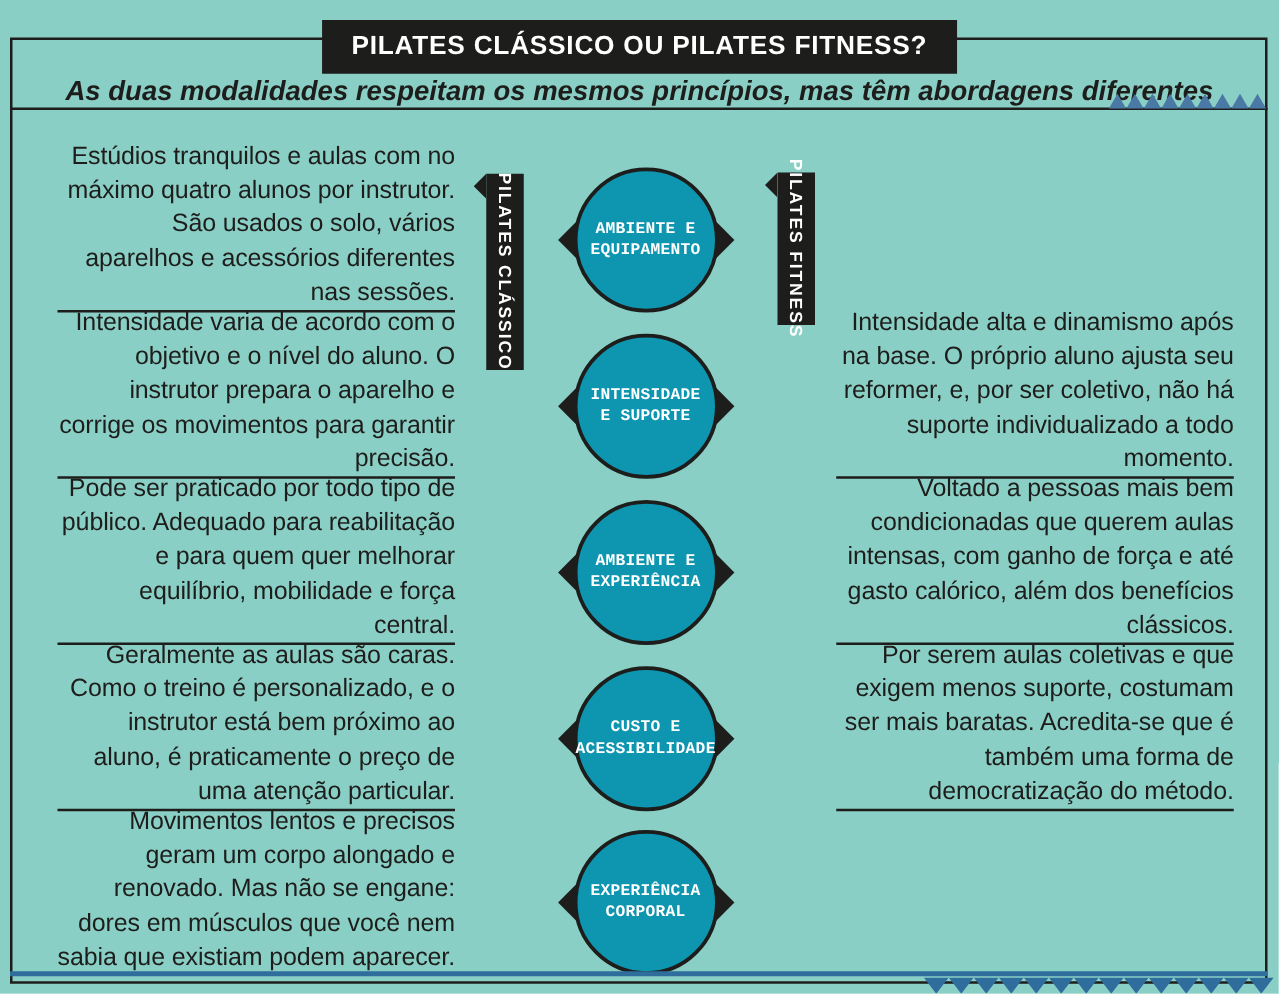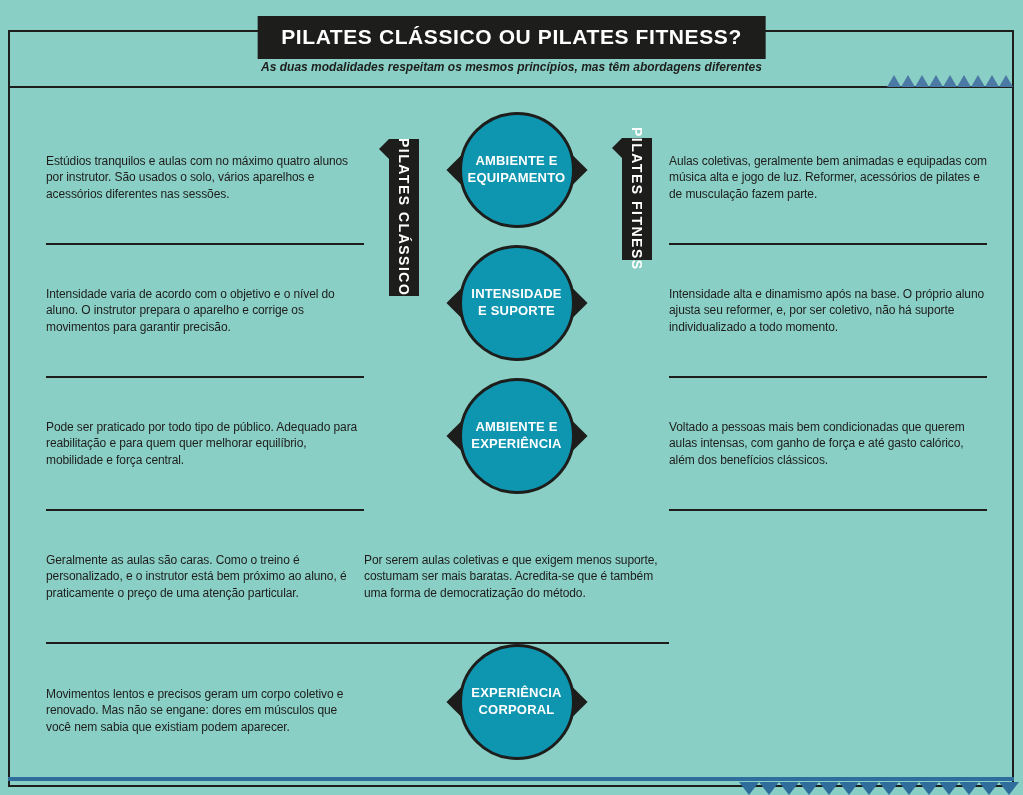--- a/index.html
+++ b/index.html
@@ -16,34 +16,34 @@
     border: 2.5px solid var(--ink, #1d1d1b); pointer-events: none; z-index: 3;
   }
   .title-box {
     position: absolute; top: 16px; left: 50%; transform: translateX(-50%);
     background: var(--ink, #1d1d1b); color: #fff;
     font-size: 21px; font-weight: bold; letter-spacing: 0.6px;
     padding: 9px 24px 10px; white-space: nowrap; z-index: 5;
   }
   .subtitle {
     position: absolute; top: 60px; left: 0; right: 0; text-align: center;
-    font-size: 12px; font-style: italic; font-weight: bold; z-index: 4;
+    font-size: 22px; font-style: italic; font-weight: bold; z-index: 4;
   }
   .top-rule {
     position: absolute; top: 86px; left: 8px; right: 9px;
     border-top: 2.5px solid var(--ink, #1d1d1b); z-index: 2;
   }
   .content { position: absolute; top: 112px; left: 46px; width: 941px; z-index: 2; }
   .row { display: grid; grid-template-columns: 318px 1fr 318px; height: 133px; }
   .text-cell {
     display: flex; align-items: center;
-    font-size: 12px; line-height: 1.36; letter-spacing: -0.1px;
+    font-size: 20px; line-height: 1.36; letter-spacing: -0.1px; text-align: right;
   }
   .row:not(:last-child) .text-cell { border-bottom: 2px solid var(--ink, #1d1d1b); }
-  .center-cell { display: flex; align-items: flex-start; justify-content: center; }
+  .center-cell { display: flex; align-items: flex-end; justify-content: center; font-family: Liberation Mono, monospace; }
   .circle-wrap { position: relative; }
   .diamond {
     position: absolute; width: 22px; height: 22px;
     background: var(--ink, #1d1d1b); transform: rotate(45deg);
     top: 50%; margin-top: -11px; z-index: 0;
   }
   .diamond.left { left: -8px; }
   .diamond.right { right: -8px; }
   .circle {
     position: relative; z-index: 1; width: 116px; height: 116px; border-radius: 50%;
@@ -97,21 +97,20 @@
       <div class="center-cell">
         <div class="circle-wrap">
           <span class="diamond left"></span>
           <span class="diamond right"></span>
           <div class="circle">
             <span>AMBIENTE E</span>
             <span>EQUIPAMENTO</span>
           </div>
         </div>
       </div>
-      <div class="text-cell">Aulas coletivas, geralmente bem animadas e equipadas com música alta e jogo de luz. Reformer, acessórios de pilates e de musculação fazem parte.</div>
     </div>
 
     <div class="row">
       <div class="text-cell">Intensidade varia de acordo com o objetivo e o nível do aluno. O instrutor prepara o aparelho e corrige os movimentos para garantir precisão.</div>
       <div class="center-cell">
         <div class="circle-wrap">
           <span class="diamond left"></span>
           <span class="diamond right"></span>
           <div class="circle">
             <span>INTENSIDADE</span>
@@ -132,25 +131,35 @@
             <span>AMBIENTE E</span>
             <span>EXPERIÊNCIA</span>
           </div>
         </div>
       </div>
       <div class="text-cell">Voltado a pessoas mais bem condicionadas que querem aulas intensas, com ganho de força e até gasto calórico, além dos benefícios clássicos.</div>
     </div>
 
     <div class="row">
       <div class="text-cell">Geralmente as aulas são caras. Como o treino é personalizado, e o instrutor está bem próximo ao aluno, é praticamente o preço de uma atenção particular.</div>
+      <div class="center-cell">
+        <div class="circle-wrap">
+          <span class="diamond left"></span>
+          <span class="diamond right"></span>
+          <div class="circle">
+            <span>CUSTO E</span>
+            <span>ACESSIBILIDADE</span>
+          </div>
+        </div>
+      </div>
       <div class="text-cell">Por serem aulas coletivas e que exigem menos suporte, costumam ser mais baratas. Acredita-se que é também uma forma de democratização do método.</div>
     </div>
 
     <div class="row">
-      <div class="text-cell">Movimentos lentos e precisos geram um corpo coletivo e renovado. Mas não se engane: dores em músculos que você nem sabia que existiam podem aparecer.</div>
+      <div class="text-cell">Movimentos lentos e precisos geram um corpo alongado e renovado. Mas não se engane: dores em músculos que você nem sabia que existiam podem aparecer.</div>
       <div class="center-cell">
         <div class="circle-wrap">
           <span class="diamond left"></span>
           <span class="diamond right"></span>
           <div class="circle">
             <span>EXPERIÊNCIA</span>
             <span>CORPORAL</span>
           </div>
         </div>
       </div>

